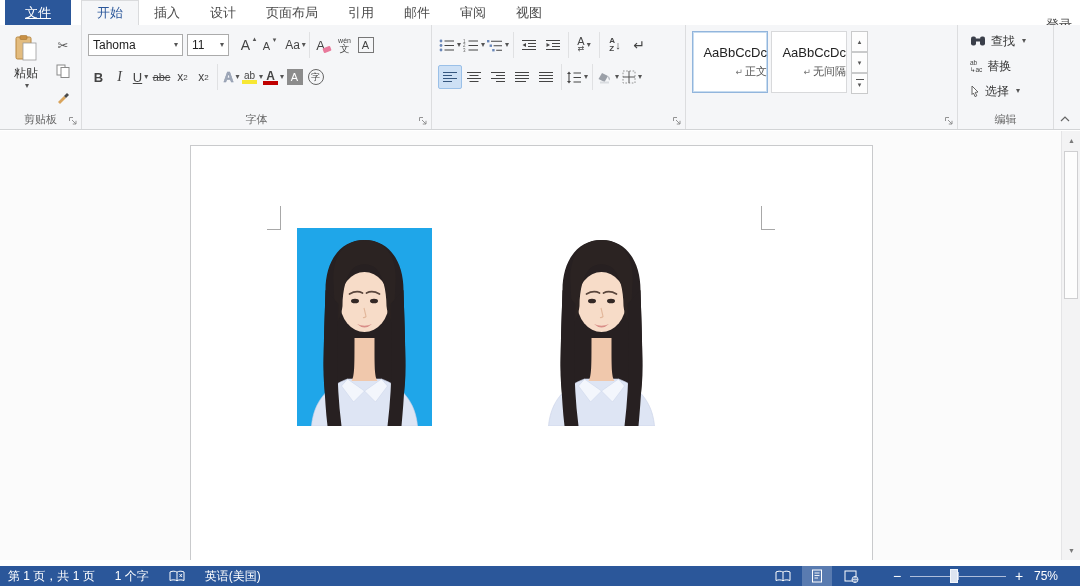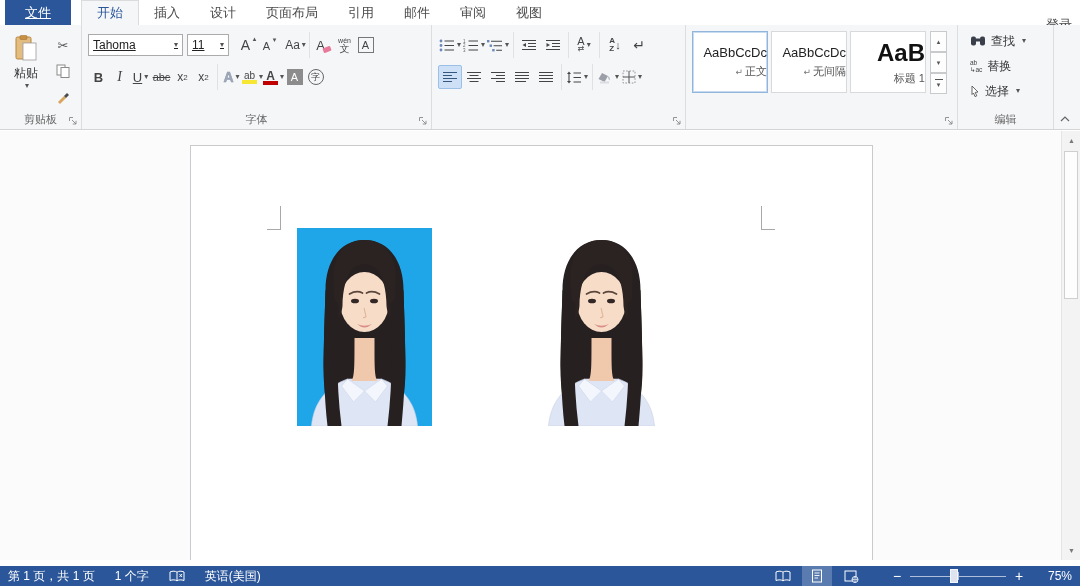--- a/index.html
+++ b/index.html
@@ -27,21 +27,21 @@
 
   
   .g-clip { width:82px; display:flex; }
   .paste { width:44px; display:flex; flex-direction:column; align-items:center; padding-top:6px; }
   .paste .lbl { font-size:12px; color:#333; margin-top:3px; }
   .mini-col { width:30px; display:flex; flex-direction:column; align-items:center; padding-top:6px; gap:6px; }
   .mini { width:22px; height:20px; font-size:13px; color:#555; display:flex; align-items:center; justify-content:center; }
 
   
   .g-font { width:350px; }
-  .combo { background:#fff; border:1px solid #ABABAB; height:22px; display:flex; align-items:center; font-size:12px; color:#222; padding:0 4px; justify-content:space-between;text-decoration:underline; }
+  .combo { background:#fff; border:1px solid #ABABAB; height:22px; display:flex; align-items:center; font-size:12px; color:#222; padding:0 4px; justify-content:space-between; }
   .combo .dd { margin-left:4px; }
   .fbtn { min-width:21px; height:24px; font-size:13px; }
   .glyph-stack { position:relative; }
   .tiny-mark { font-size:7px; position:absolute; top:-2px; right:-6px; color:#555; }
   .under-bar { display:block; height:4px; width:15px; margin-top:-1px; }
   .ab-col { display:flex; flex-direction:column; align-items:center; line-height:1; }
   .phonetic { display:flex; flex-direction:column; align-items:center; line-height:1; font-size:7px; color:#444; }
   .phonetic .b { font-size:10px; }
   .boxedA { border:1px solid #777; width:16px; height:16px; font-size:11px; display:flex; align-items:center; justify-content:center; }
   .shadedA { background:#8C8C8C; color:#fff; width:16px; height:16px; font-size:11px; display:flex; align-items:center; justify-content:center; }
@@ -101,21 +101,21 @@
   .statusbar { position:absolute; bottom:0; left:0; right:0; height:20px; color:#fff; font-size:12px; display:flex; align-items:center; padding:0 8px; }
   .sb-item { margin-right:20px; display:flex; align-items:center; gap:5px; }
   .sb-right { margin-left:auto; display:flex; align-items:center; }
   .view-btn { width:30px; height:22px; display:flex; align-items:center; justify-content:center; margin-right:4px; border-radius:1px; }
   .view-btn.sel { background:rgba(255,255,255,0.22); }
   .zoom-out, .zoom-in { width:18px; text-align:center; font-size:14px; }
   .zoom-track { position:relative; width:96px; height:14px; margin:0 4px; }
   .zoom-track .line { position:absolute; top:6.5px; left:0; right:0; height:1px; background:#AFBEDB; }
   .zoom-track .tick { position:absolute; top:3px; left:50%; width:1px; height:8px; background:#AFBEDB; }
   .zoom-thumb { position:absolute; top:0; left:42%; width:8px; height:14px; background:#DDE4F0; border:1px solid #F3F6FB; }
-  .zoom-val { width:38px; text-align:right; margin-left:6px; }
+  .zoom-val { width:38px; text-align:left; margin-left:6px; }
 </style>
 </head>
 <body>
 
 <div class="app">
 
   <svg width="0" height="0" style="position:absolute">
     <symbol id="portrait-symbol" viewBox="0 0 134 198">
       <path d="M67 12 C42 12 28 34 28 62 L26 130 C25 160 30 185 34 198 L100 198 C104 185 109 160 108 130 L106 62 C106 34 92 12 67 12 Z" fill="#272021"></path>
       <path d="M14 198 C16 174 30 158 50 151 L84 151 C104 158 118 174 120 198 Z" fill="#DEE5F4" stroke="#C9D2E8" stroke-width="0.6"></path>
@@ -433,26 +433,20 @@
               <span>正文</span>
             </span>
         </div>
         <div class="style-card">
           <span class="prev">AaBbCcDc</span>
           <span class="nm">
               <span class="mk">↵</span>
               <span>无间隔</span>
             </span>
         </div>
-        <div class="style-card">
-          <span class="prev h1">AaB</span>
-          <span class="nm">
-              <span>标题 1</span>
-            </span>
-        </div>
       </div>
       <div class="gal-col">
         <div class="gal-btn">
             <span>▴</span>
           </div>
         <div class="gal-btn">
             <span>▾</span>
           </div>
         <div class="gal-btn">
             <span class="bar"></span>

